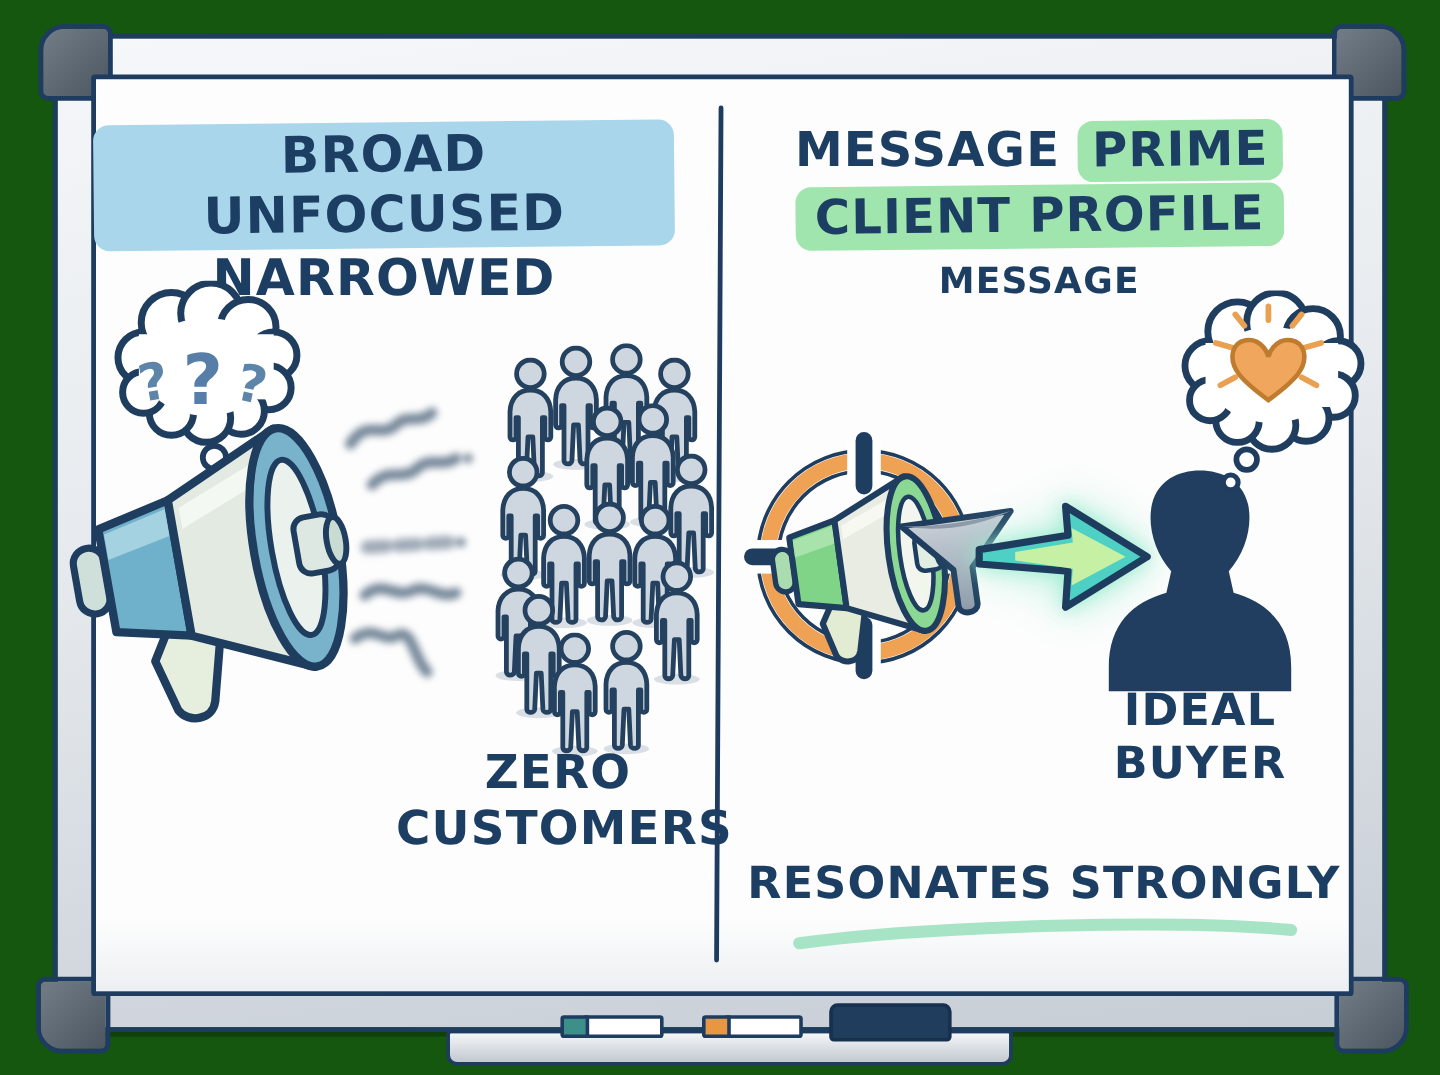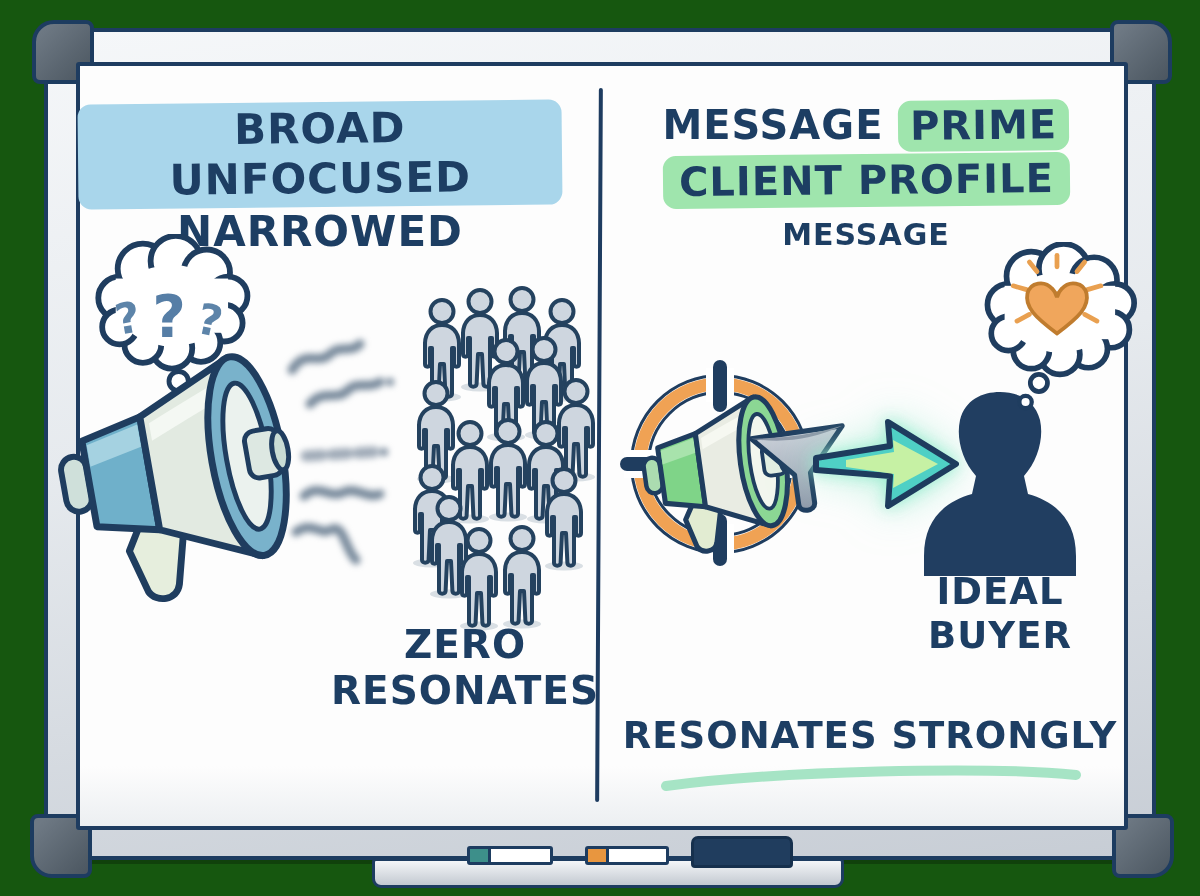--- a/index.html
+++ b/index.html
@@ -179,21 +179,21 @@
     <use href="#person" x="127" y="140" width="46" height="104"></use>
     <use href="#person" x="13" y="184" width="46" height="104"></use>
     <use href="#person" x="145" y="187" width="46" height="104"></use>
     <use href="#person" x="30" y="215" width="46" height="104"></use>
     <use href="#person" x="60" y="247" width="46" height="104"></use>
     <use href="#person" x="103" y="245" width="46" height="104"></use>
   </svg>
 
   <div class="tblock ink caption" style="left:330px;top:610px;width:270px;font-size:39px;">
     <span>ZERO</span><br>
-    <span>RESONATES</span>
+    <span>CUSTOMERS</span>
   </div>
 
   <div class="tblock ink title-r" style="left:632px;top:88px;width:468px;">
     <span>MESSAGE</span>
     <span class="hl hl-green" style="padding:1px 12px;">PRIME</span><br>
     <span class="hl hl-green" style="margin-top:3px;">CLIENT PROFILE</span><br>
     <span style="font-size:30px;">MESSAGE</span>
   </div>
 
   <svg class="abs" style="left:616px;top:344px;" width="208" height="214" viewBox="0 0 208 214">

